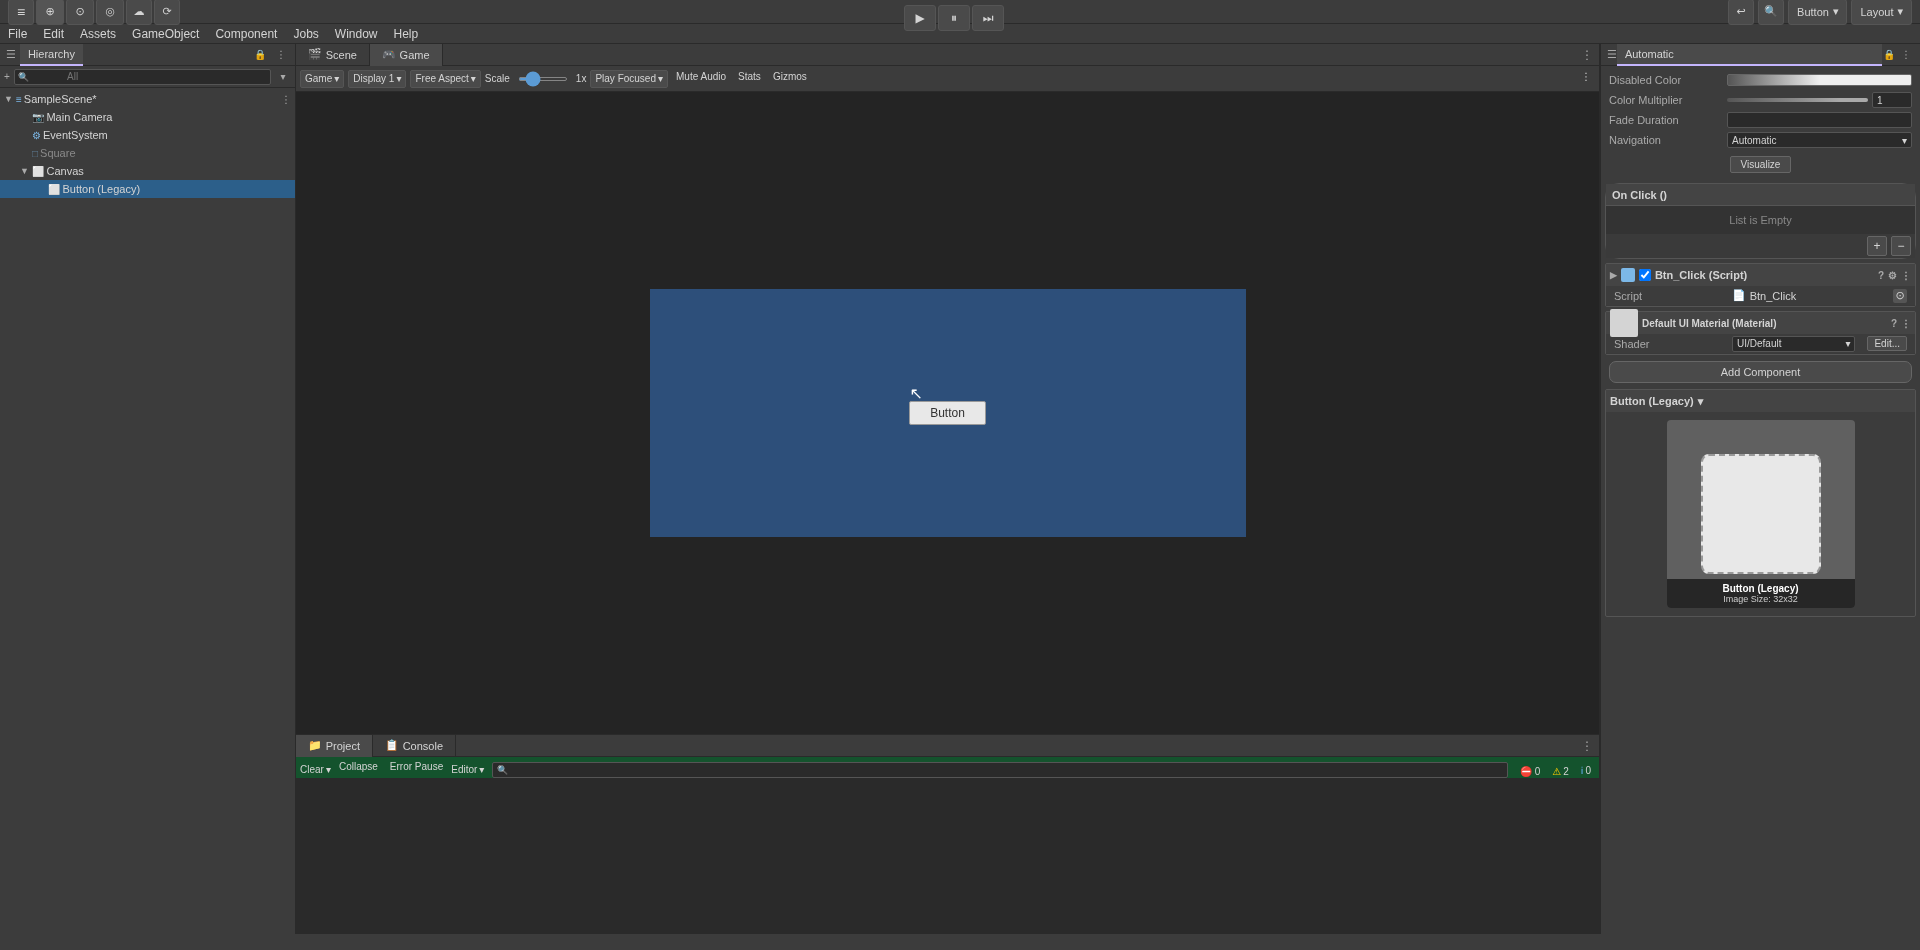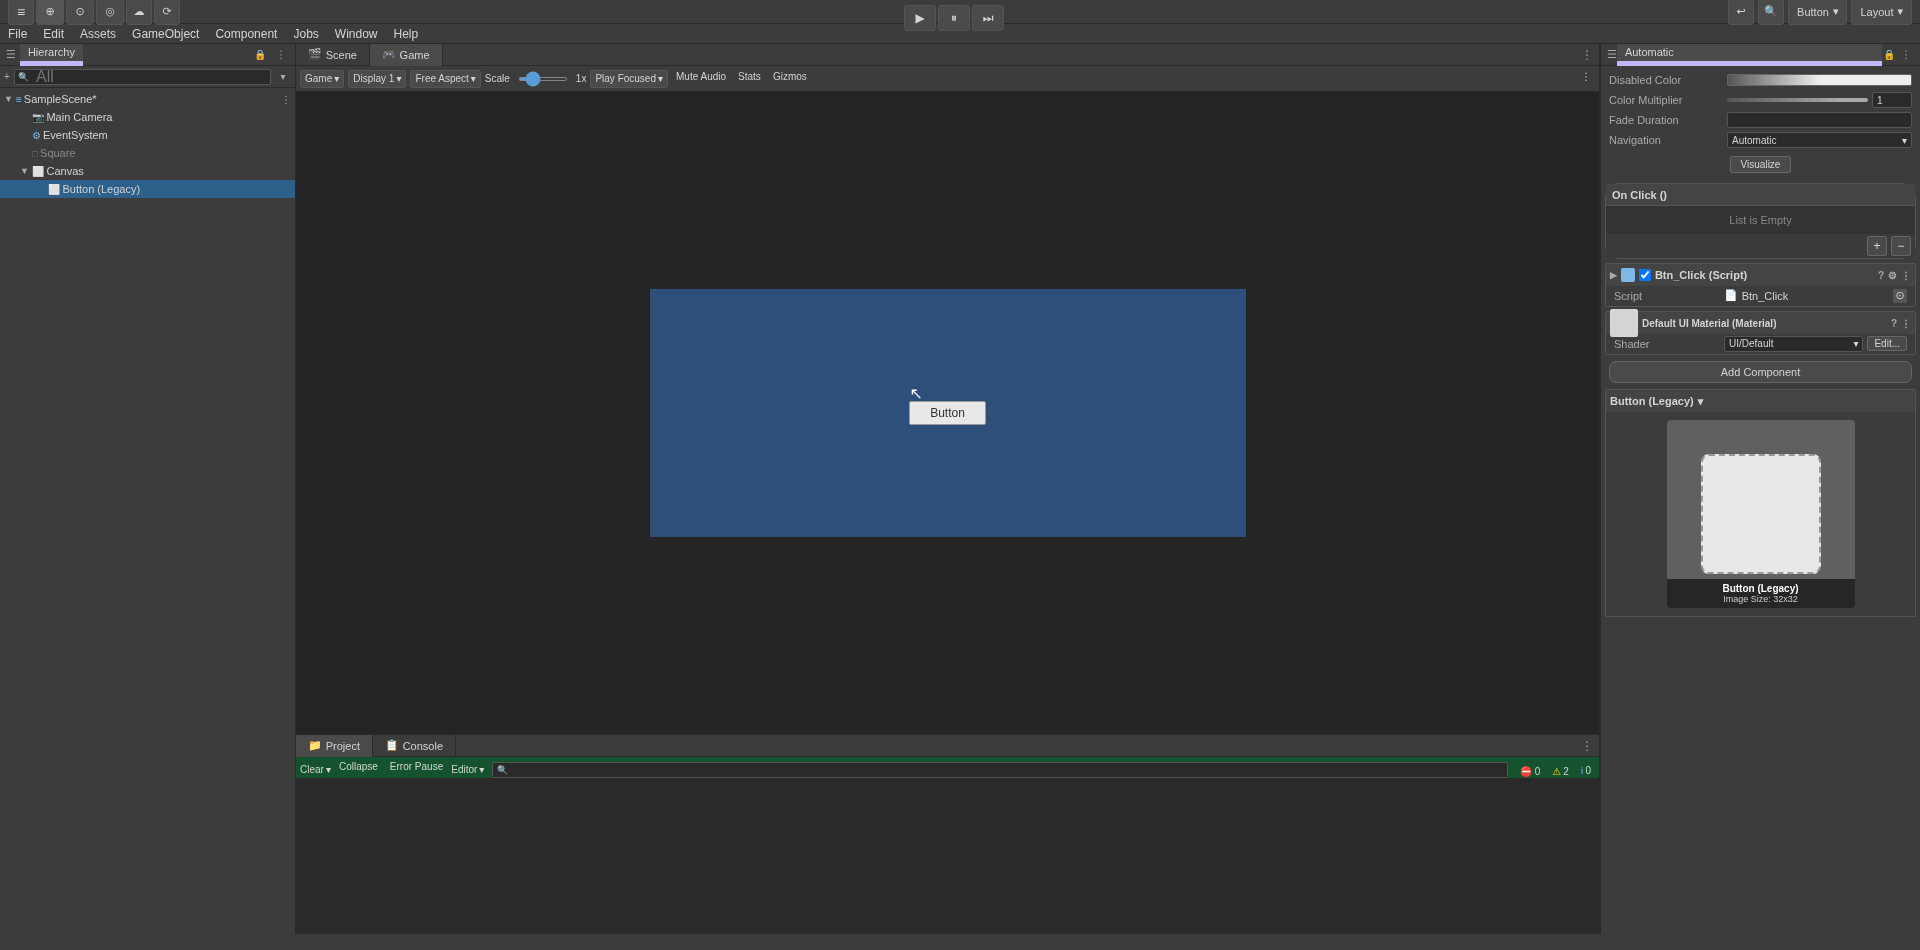--- a/index.html
+++ b/index.html
@@ -97,21 +97,21 @@
       display: flex;
       align-items: center;
       padding: 0 8px;
       height: 22px;
       cursor: pointer;
       font-size: 11px;
       gap: 4px;
     }
     .panel-tab.active {
       background: #4a4a4a;
-      border-bottom: 5px solid #c4b5fd;
+      border-bottom: 2px solid #c4b5fd;
     }
     .panel-icons { display: flex; gap: 4px; margin-left: auto; }
     .panel-icon-btn {
       width: 16px;
       height: 16px;
       display: flex;
       align-items: center;
       justify-content: center;
       cursor: pointer;
       color: #aaa;
@@ -464,20 +464,21 @@
     .component-header .header-icons {
       margin-left: auto;
       display: flex;
       gap: 4px;
     }
     .component-row {
       display: flex;
       align-items: center;
       height: 20px;
       padding: 0 8px;
+      gap: 8px;
       font-size: 11px;
       border-bottom: 1px solid #3a3a3a;
     }
     .add-component-btn {
       display: flex;
       align-items: center;
       justify-content: center;
       background: #4a4a4a;
       border: 1px solid #666;
       border-radius: 7px;
@@ -567,21 +568,21 @@
       <span class="panel-tab active">Hierarchy</span>
       <div class="panel-icons">
         <div class="panel-icon-btn">🔒</div>
         <div class="panel-icon-btn">⋮</div>
       </div>
     </div>
     <div class="search-bar">
       <div style="font-size:10px;color:#aaa;">+</div>
       <div style="flex:1; display:flex; align-items:center; background:#2a2a2a; border:1px solid #555; border-radius:2px; height:16px; padding:0 4px; gap:2px;">
         <span style="font-size:9px;color:#aaa;">🔍</span>
-        <input class="search-input" style="border: none; background: transparent; flex: 1 1 0%; height: 14px; font-size: 16px; color: rgb(212, 212, 212); outline: none;" placeholder="All">
+        <input class="search-input" style="border: none; background: transparent; flex: 1 1 0%; height: 14px; font-size: 10px; color: rgb(212, 212, 212); outline: none; margin-left: 31px;" placeholder="All">
       </div>
       <div class="panel-icon-btn">▾</div>
     </div>
     <div class="hierarchy-content">
 
       <div class="hierarchy-item" style="padding-left:4px;">
         <span class="tri-btn">▼</span>
         <span class="scene-icon">≡</span>
         <span style="font-size:11px;">SampleScene*</span>
         <span class="more-btn">⋮</span>

